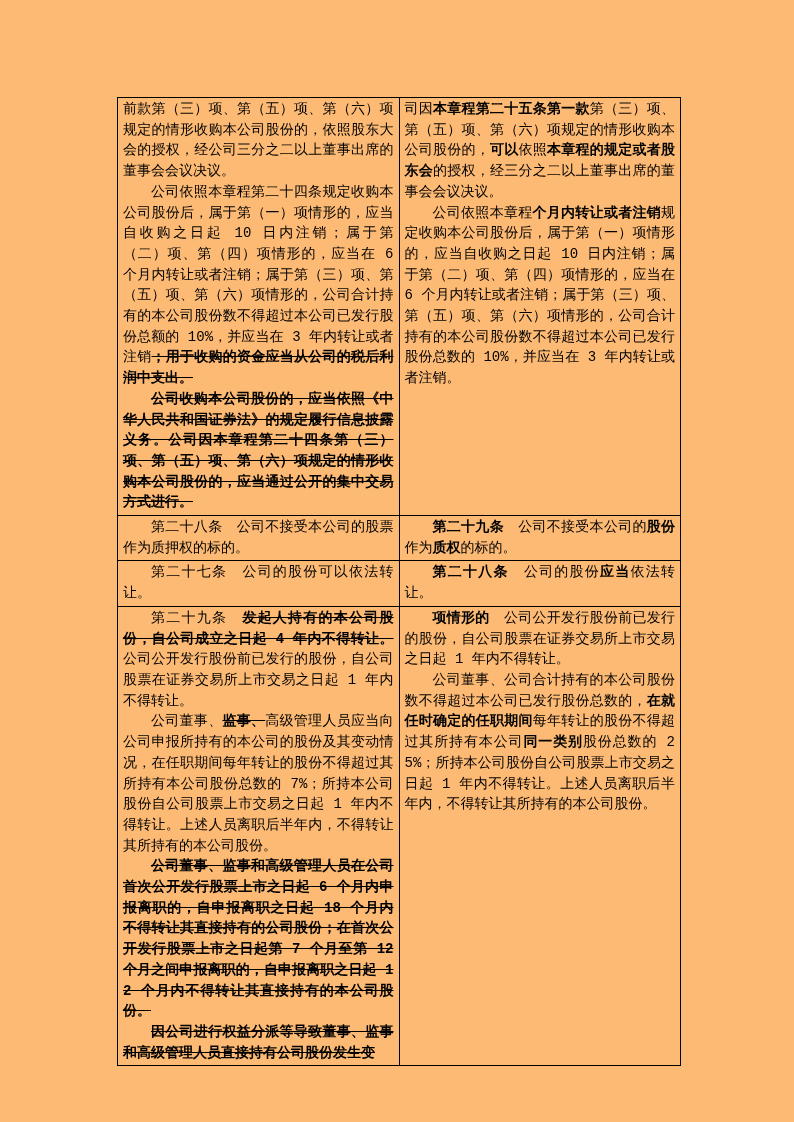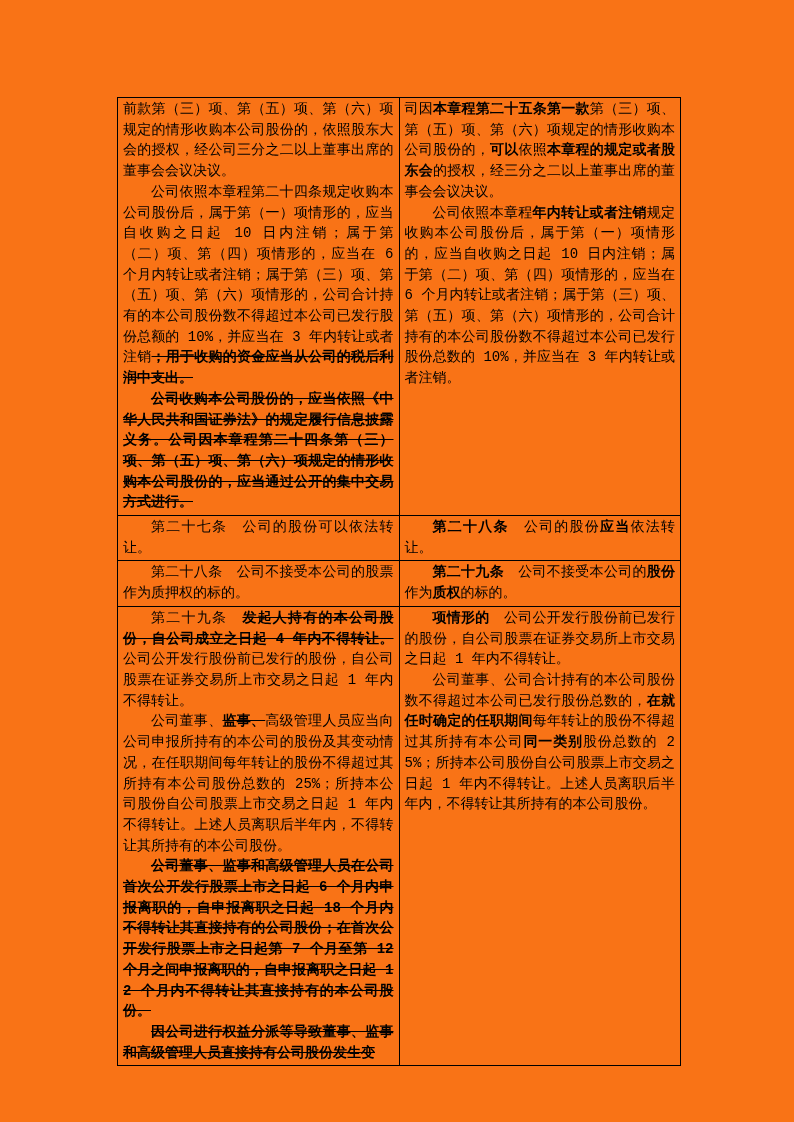--- a/index.html
+++ b/index.html
@@ -5,21 +5,21 @@
   html, body {
     margin: 0;
     padding: 0;
     background: #e8e8e8;
   }
   .page {
     position: relative;
     width: 794px;
     height: 1122px;
     margin: 0 auto;
-    background: #f97316;
+    background: #fdba74;
     font-family: "Liberation Serif", "DejaVu Serif", serif;
     color: #000000;
     overflow: hidden;
   }
   table.cmp {
     position: absolute;
     left: 117px;
     top: 97px;
     width: 564px;
     border-collapse: collapse;
@@ -50,43 +50,43 @@
   <table class="cmp">
     <tbody>
         <tr style="height: 393px;">
           <td>
             <p><span>前款第（三）项、第（五）项、第（六）项规定的情形收购本公司股份的，依照股东大会的授权，经公司三分之二以上董事出席的董事会会议决议。</span></p>
             <p class="indent"><span>公司依照本章程第二十四条规定收购本公司股份后，属于第（一）项情形的，应当自收购之日起 10 日内注销；属于第（二）项、第（四）项情形的，应当在 6 个月内转让或者注销；属于第（三）项、第（五）项、第（六）项情形的，公司合计持有的本公司股份数不得超过本公司已发行股份总额的 10%，并应当在 3 年内转让或者注销</span><span class="b s">；用于收购的资金应当从公司的税后利润中支出。</span></p>
             <p class="indent"><span class="b s">公司收购本公司股份的，应当依照《中华人民共和国证券法》的规定履行信息披露义务。公司因本章程第二十四条第（三）项、第（五）项、第（六）项规定的情形收购本公司股份的，应当通过公开的集中交易方式进行。</span></p>
           </td>
           <td>
             <p><span>司因</span><span class="b">本章程第二十五条第一款</span><span>第（三）项、第（五）项、第（六）项规定的情形收购本公司股份的，</span><span class="b">可以</span><span>依照</span><span class="b">本章程的规定或者股东会</span><span>的授权，经三分之二以上董事出席的董事会会议决议。</span></p>
-            <p class="indent"><span>公司依照本章程</span><span class="b">年内转让或者注销</span><span>规定收购本公司股份后，属于第（一）项情形的，应当自收购之日起 10 日内注销；属于第（二）项、第（四）项情形的，应当在 6 个月内转让或者注销；属于第（三）项、第（五）项、第（六）项情形的，公司合计持有的本公司股份数不得超过本公司已发行股份总数的 10%，并应当在 3 年内转让或者注销。</span></p>
+            <p class="indent"><span>公司依照本章程</span><span class="b">个月内转让或者注销</span><span>规定收购本公司股份后，属于第（一）项情形的，应当自收购之日起 10 日内注销；属于第（二）项、第（四）项情形的，应当在 6 个月内转让或者注销；属于第（三）项、第（五）项、第（六）项情形的，公司合计持有的本公司股份数不得超过本公司已发行股份总数的 10%，并应当在 3 年内转让或者注销。</span></p>
+          </td>
+        </tr>
+        <tr style="height: 44px;">
+          <td>
+            <p class="indent"><span>第二十八条　公司不接受本公司的股票作为质押权的标的。</span></p>
+          </td>
+          <td>
+            <p class="indent"><span class="b">第二十九条</span><span>　公司不接受本公司的</span><span class="b">股份</span><span>作为</span><span class="b">质权</span><span>的标的。</span></p>
           </td>
         </tr>
         <tr style="height: 43px;">
           <td>
             <p class="indent"><span>第二十七条　公司的股份可以依法转让。</span></p>
           </td>
           <td>
             <p class="indent"><span class="b">第二十八条</span><span>　公司的股份</span><span class="b">应当</span><span>依法转让。</span></p>
           </td>
         </tr>
-        <tr style="height: 44px;">
-          <td>
-            <p class="indent"><span>第二十八条　公司不接受本公司的股票作为质押权的标的。</span></p>
-          </td>
-          <td>
-            <p class="indent"><span class="b">第二十九条</span><span>　公司不接受本公司的</span><span class="b">股份</span><span>作为</span><span class="b">质权</span><span>的标的。</span></p>
-          </td>
-        </tr>
         <tr style="height: 428px;">
           <td>
             <p class="indent"><span>第二十九条　</span><span class="b s">发起人持有的本公司股份，自公司成立之日起 4 年内不得转让。</span><span>公司公开发行股份前已发行的股份，自公司股票在证券交易所上市交易之日起 1 年内不得转让。</span></p>
-            <p class="indent"><span>公司董事、</span><span class="b s">监事、</span><span>高级管理人员应当向公司申报所持有的本公司的股份及其变动情况，在任职期间每年转让的股份不得超过其所持有本公司股份总数的 25%；所持本公司股份自公司股票上市交易之日起 1 年内不得转让。上述人员离职后半年内，不得转让其所持有的本公司股份。</span></p>
+            <p class="indent"><span>公司董事、</span><span class="b s">监事、</span><span>高级管理人员应当向公司申报所持有的本公司的股份及其变动情况，在任职期间每年转让的股份不得超过其所持有本公司股份总数的 7%；所持本公司股份自公司股票上市交易之日起 1 年内不得转让。上述人员离职后半年内，不得转让其所持有的本公司股份。</span></p>
             <p class="indent"><span class="b s">公司董事、监事和高级管理人员在公司首次公开发行股票上市之日起 6 个月内申报离职的，自申报离职之日起 18 个月内不得转让其直接持有的公司股份；在首次公开发行股票上市之日起第 7 个月至第 12 个月之间申报离职的，自申报离职之日起 12 个月内不得转让其直接持有的本公司股份。</span></p>
             <p class="indent"><span class="b s">因公司进行权益分派等导致董事、监事和高级管理人员直接持有公司股份发生变</span></p>
           </td>
           <td>
             <p class="indent"><span class="b">项情形的</span><span>　公司公开发行股份前已发行的股份，自公司股票在证券交易所上市交易之日起 1 年内不得转让。</span></p>
             <p class="indent"><span>公司董事、公司合计持有的本公司股份数不得超过本公司已发行股份总数的，</span><span class="b">在就任时确定的任职期间</span><span>每年转让的股份不得超过其所持有本公司</span><span class="b">同一类别</span><span>股份总数的 25%；所持本公司股份自公司股票上市交易之日起 1 年内不得转让。上述人员离职后半年内，不得转让其所持有的本公司股份。</span></p>
           </td>
         </tr>
       </tbody>
   </table>

